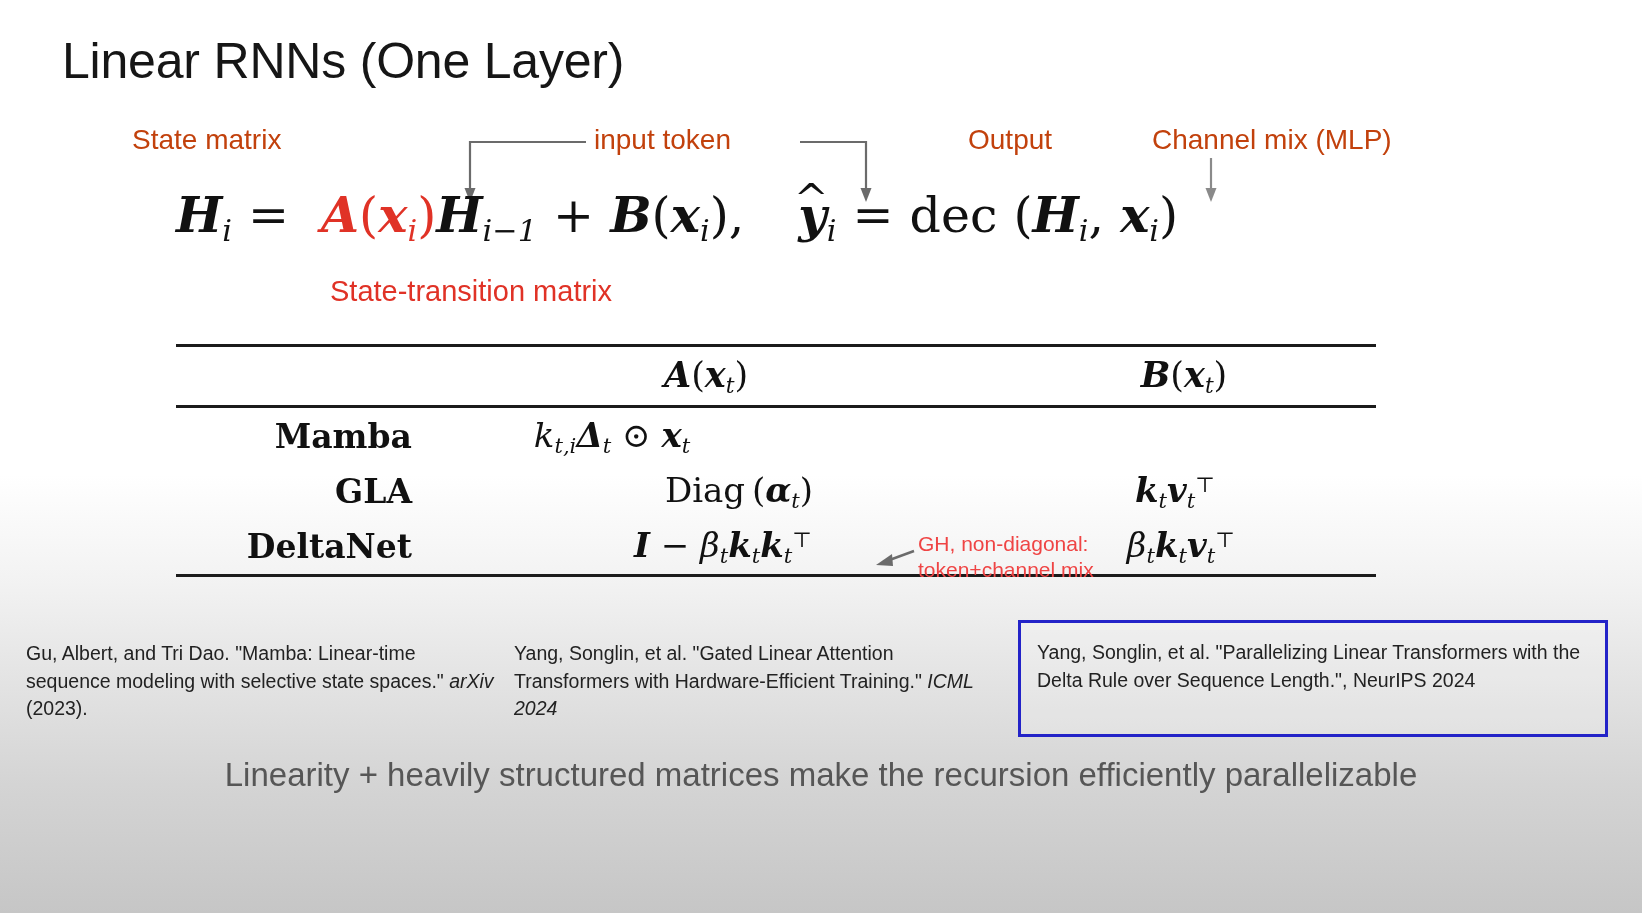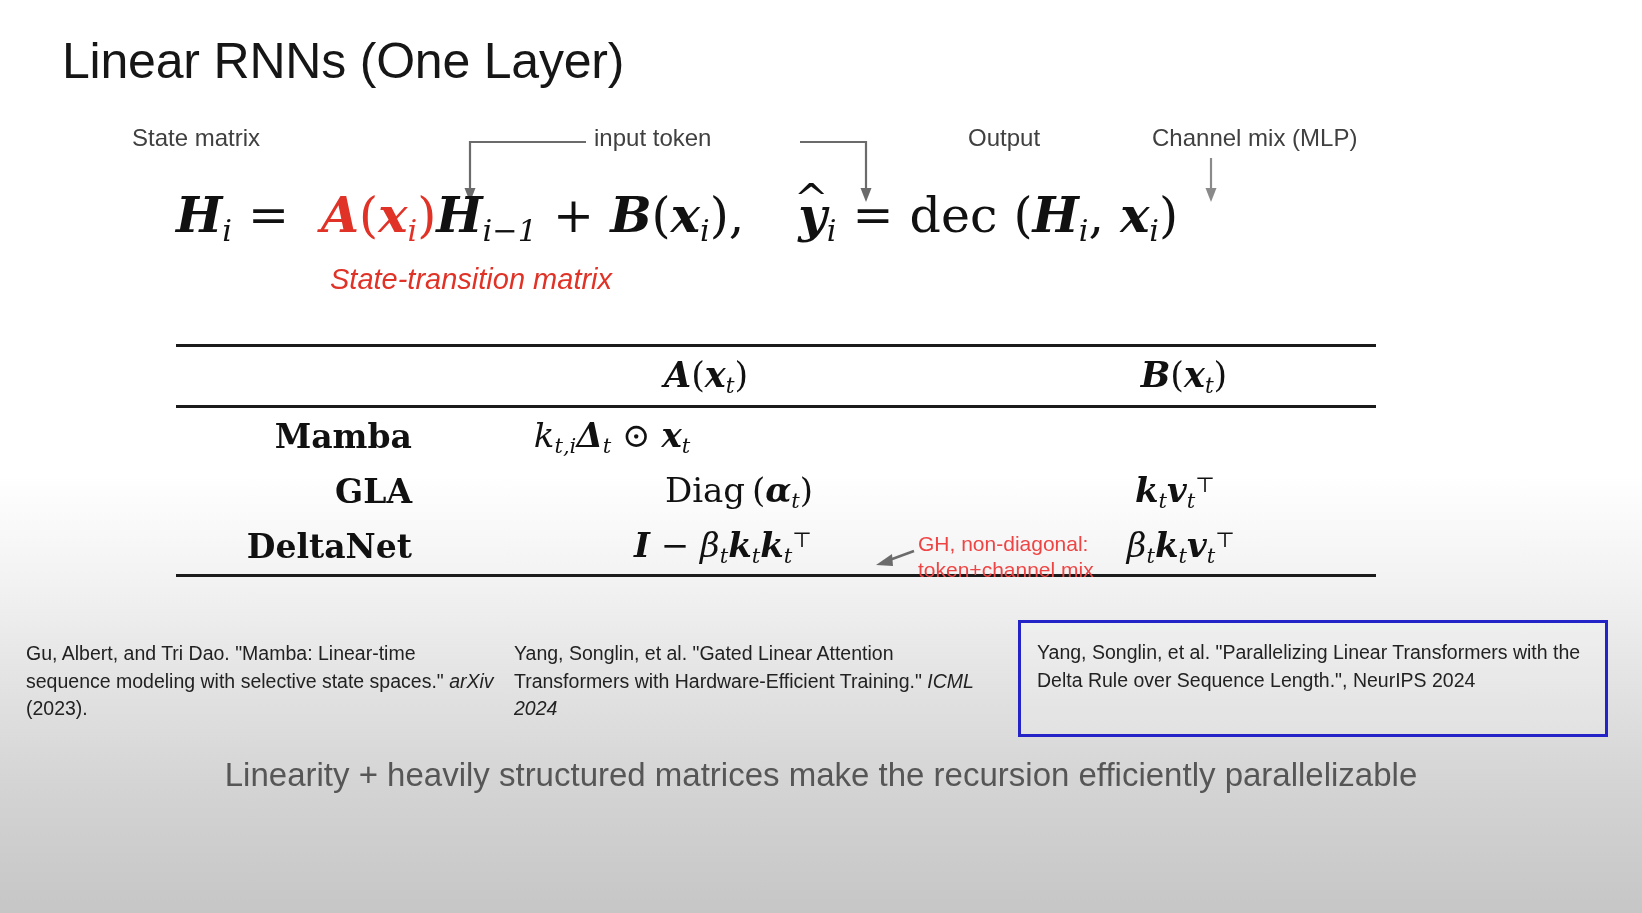--- a/index.html
+++ b/index.html
@@ -20,36 +20,36 @@
     left: 62px; top: 32px;
     font-size: 50px;
     color: #161616;
     letter-spacing: -0.2px;
     white-space: nowrap;
   }
 
   
   .lbl {
     position: absolute;
-    font-size: 24px;
-    color: #404040;
+    font-size: 28px;
+    color: #c2410c;
     white-space: nowrap;
   }
   #lbl-state   { left: 132px; top: 124px; }
   #lbl-input   { left: 594px; top: 124px; }
   #lbl-output  { left: 968px; top: 124px; }
   #lbl-channel { left: 1152px; top: 124px; }
 
   .lbl-red {
     position: absolute;
     font-size: 29px;
     color: #e03226;
     white-space: nowrap;
   }
-  #lbl-statetrans { left: 330px; top: 263px; font-style: italic; }
+  #lbl-statetrans { left: 330px; top: 275px; }
 
   .ann-red {
     position: absolute;
     font-size: 21px;
     line-height: 1.26;
     color: #ef4444;
     white-space: nowrap;
   }
   #ann-gh { left: 918px; top: 531px; }
 

